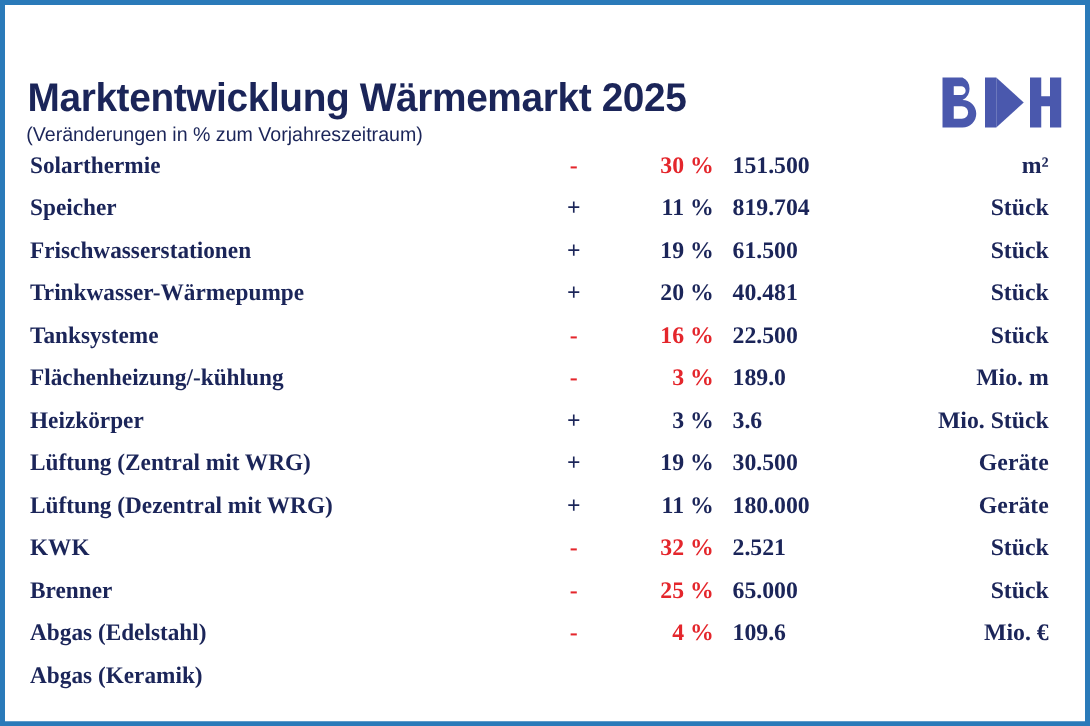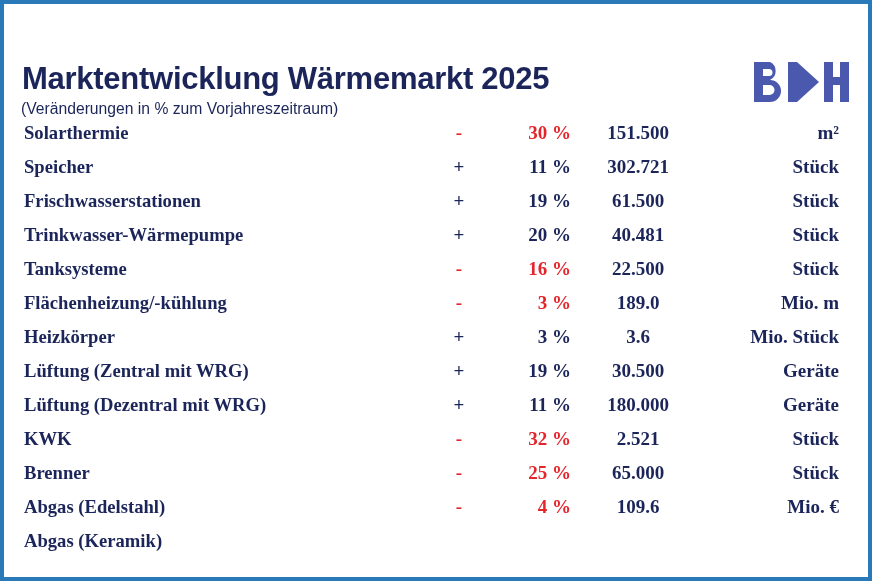--- a/index.html
+++ b/index.html
@@ -96,23 +96,23 @@
     left: 440px;
     width: 30px;
     text-align: center;
   }
   .c-pct {
     left: 475px;
     width: 92px;
     text-align: right;
   }
   .c-value {
-    left: 563px;
+    left: 582px;
     width: 142px;
-    text-align: center;
+    text-align: left;
   }
   .c-unit {
     left: 699px;
     width: 136px;
     text-align: right;
   }
   .neg .c-sign,
   .neg .c-pct { color: #e4262c; }
 </style>
 </head>
@@ -148,21 +148,21 @@
       <span class="cell c-sign">-</span>
       <span class="cell c-pct">30 %</span>
       <span class="cell c-value">151.500</span>
       <span class="cell c-unit">m²</span>
     </div>
 
     <div class="row">
       <span class="cell c-label">Speicher</span>
       <span class="cell c-sign">+</span>
       <span class="cell c-pct">11 %</span>
-      <span class="cell c-value">302.721</span>
+      <span class="cell c-value">819.704</span>
       <span class="cell c-unit">Stück</span>
     </div>
 
     <div class="row">
       <span class="cell c-label">Frischwasserstationen</span>
       <span class="cell c-sign">+</span>
       <span class="cell c-pct">19 %</span>
       <span class="cell c-value">61.500</span>
       <span class="cell c-unit">Stück</span>
     </div>

